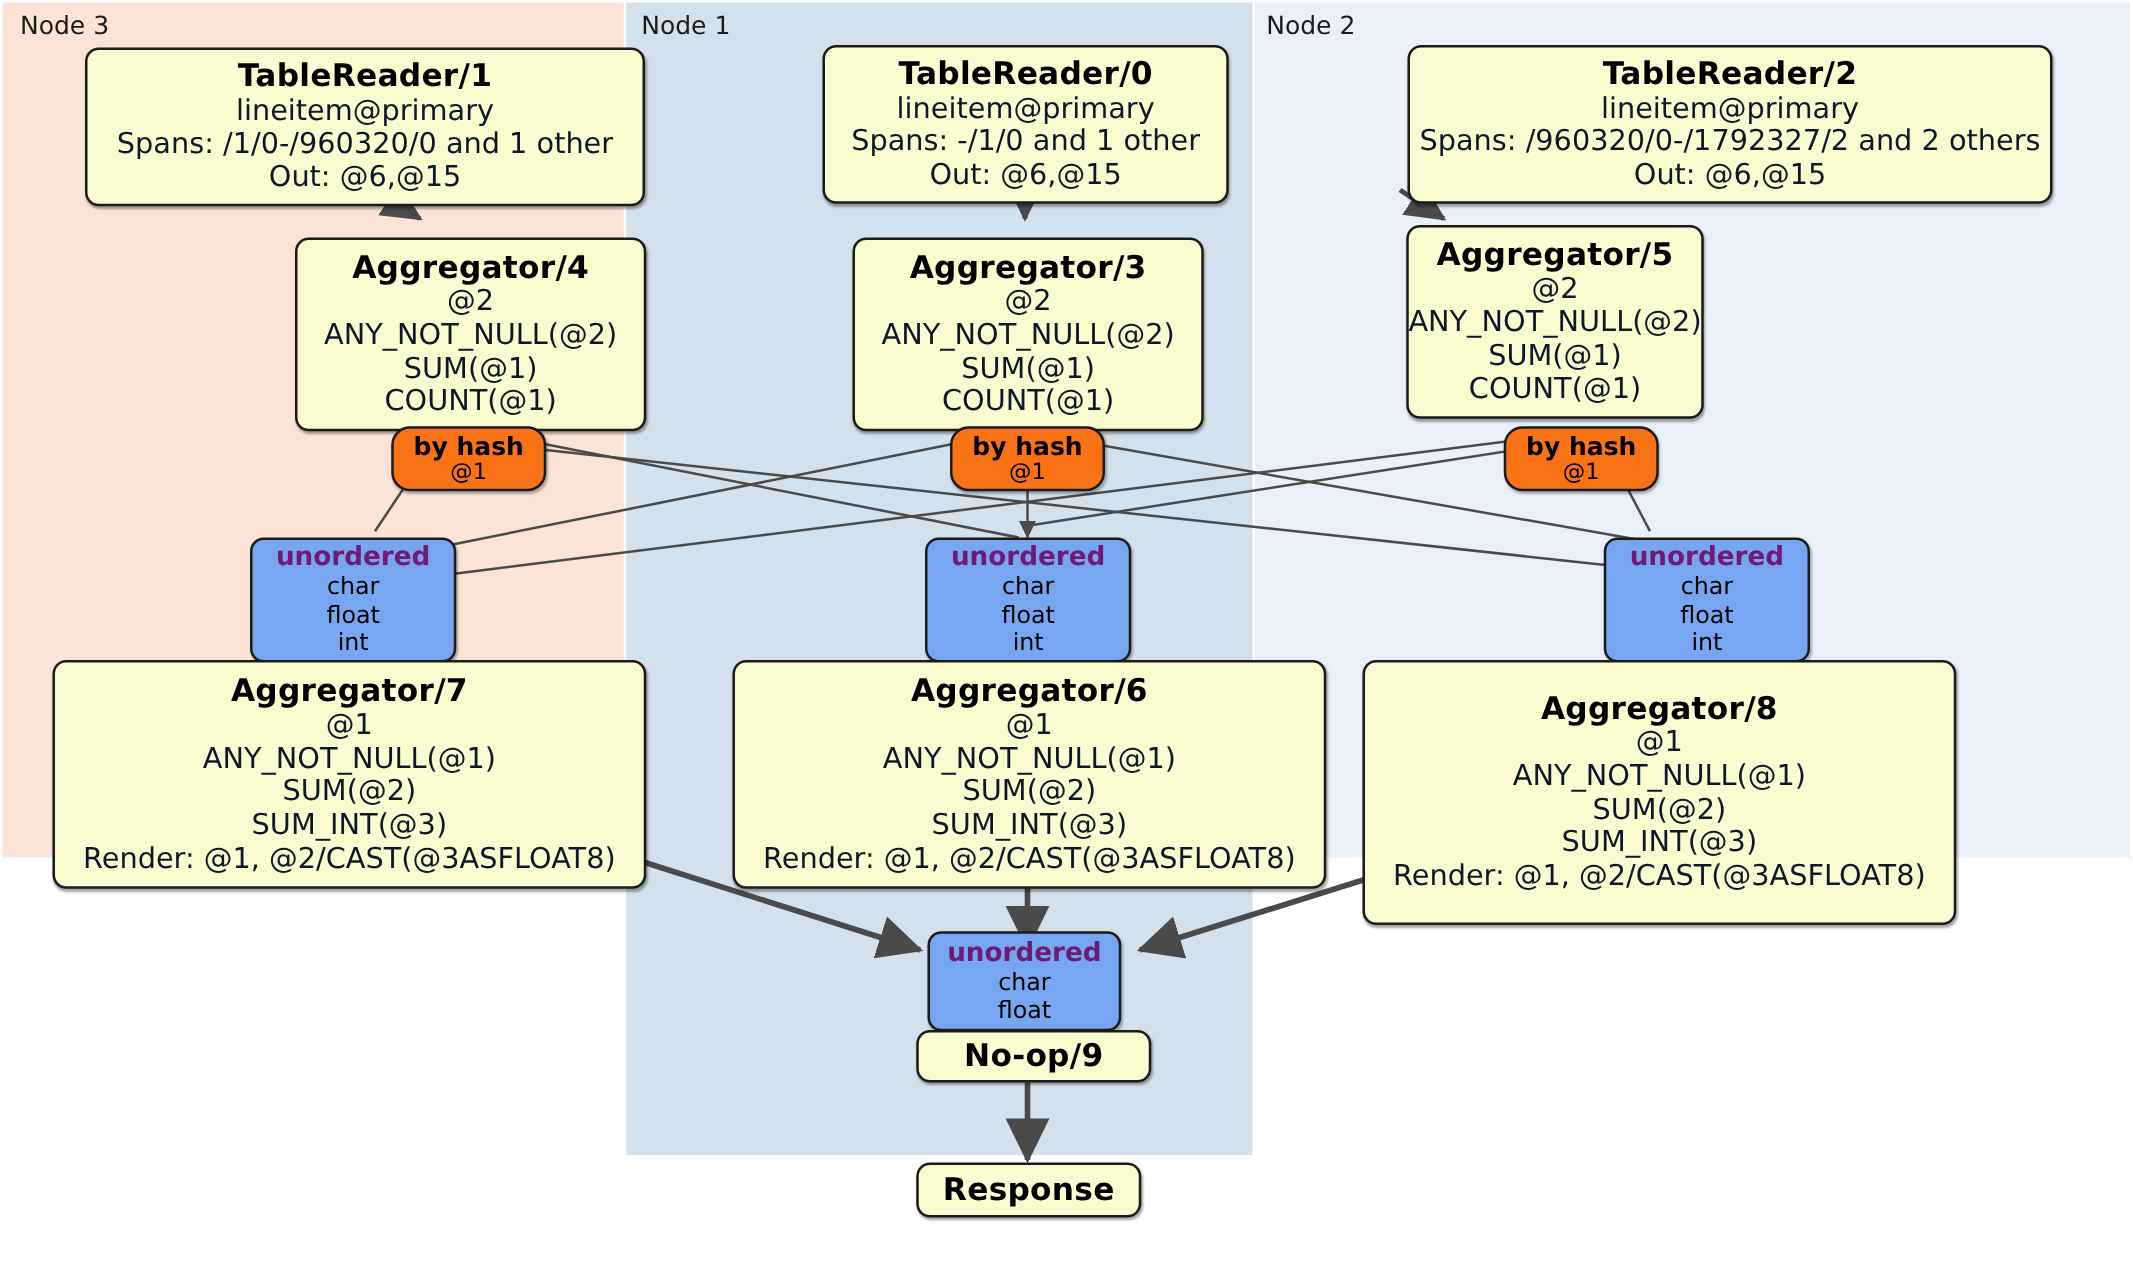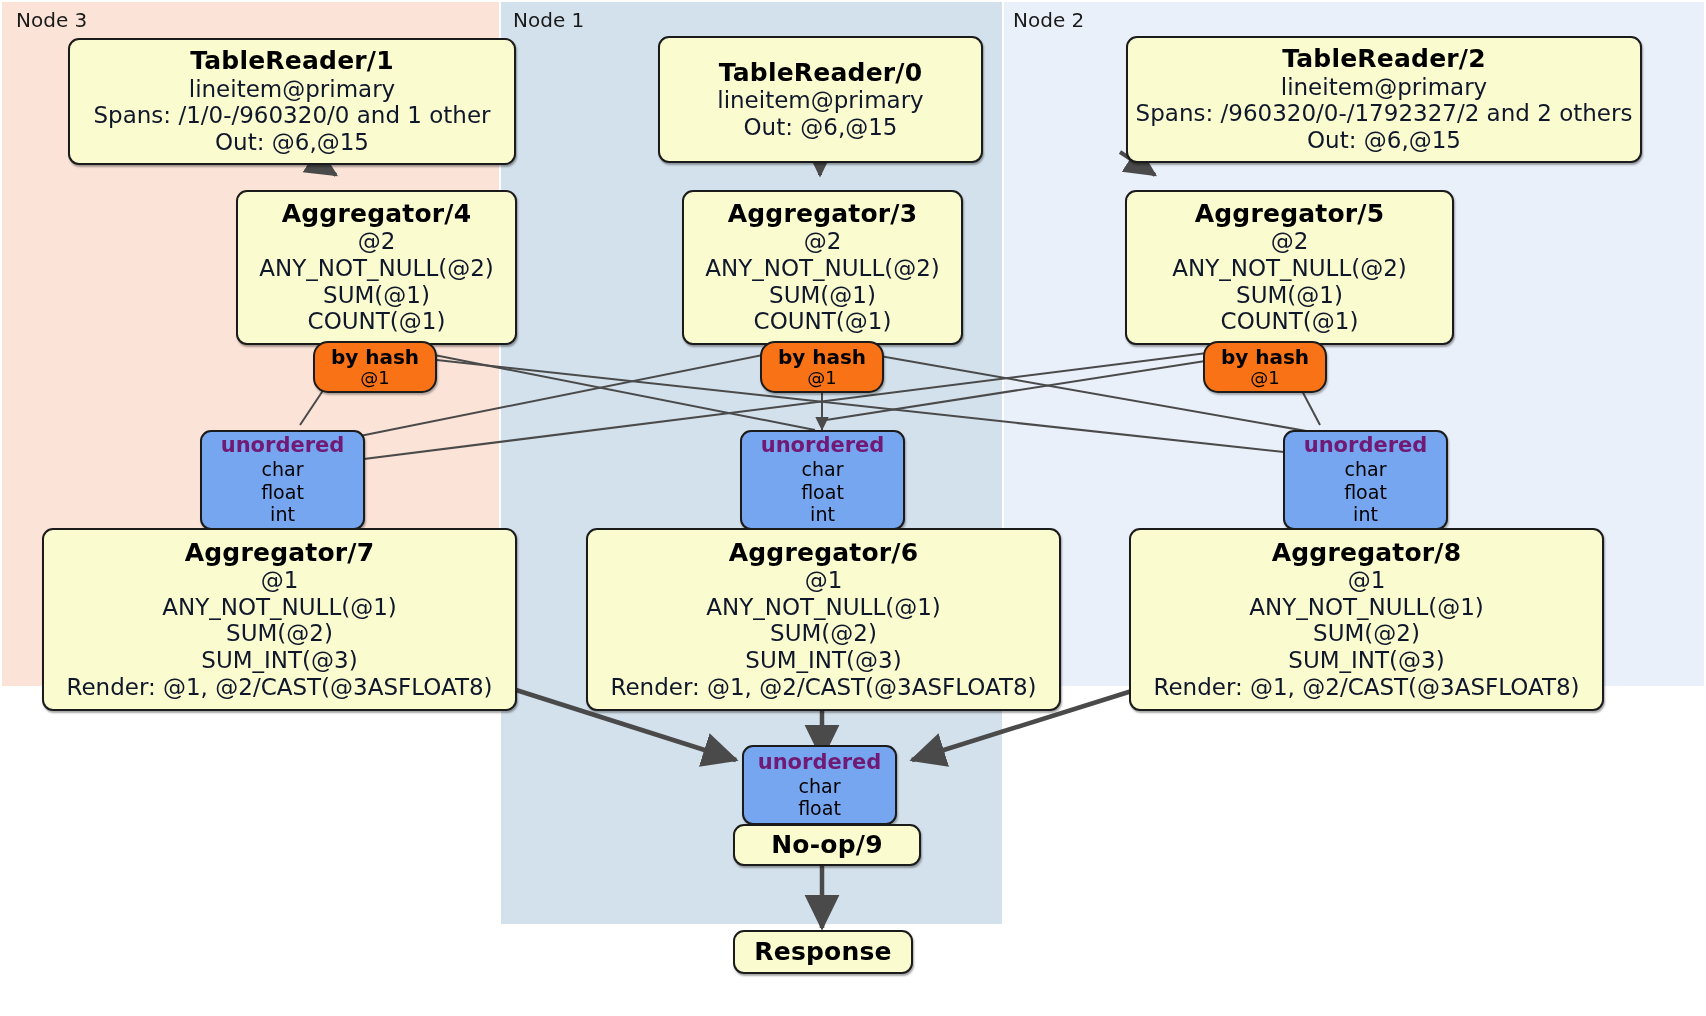--- a/index.html
+++ b/index.html
@@ -83,20 +83,21 @@
   <div class="box proc" style="left:68px;top:38px;width:448px;height:127px;">
     <div class="ttl">TableReader/1</div>
     <div class="ln">lineitem@primary</div>
     <div class="ln">Spans: /1/0-/960320/0 and 1 other</div>
     <div class="ln">Out: @6,@15</div>
   </div>
 
   <div class="box proc" style="left:658px;top:36px;width:325px;height:127px;">
     <div class="ttl">TableReader/0</div>
     <div class="ln">lineitem@primary</div>
+    <div class="ln">Spans: -/1/0 and 1 other</div>
     <div class="ln">Out: @6,@15</div>
   </div>
 
   <div class="box proc" style="left:1126px;top:36px;width:516px;height:127px;">
     <div class="ttl">TableReader/2</div>
     <div class="ln">lineitem@primary</div>
     <div class="ln">Spans: /960320/0-/1792327/2 and 2 others</div>
     <div class="ln">Out: @6,@15</div>
   </div>
 
@@ -109,21 +110,21 @@
   </div>
 
   <div class="box proc" style="left:682px;top:190px;width:281px;height:155px;">
     <div class="ttl">Aggregator/3</div>
     <div class="ln">@2</div>
     <div class="ln">ANY_NOT_NULL(@2)</div>
     <div class="ln">SUM(@1)</div>
     <div class="ln">COUNT(@1)</div>
   </div>
 
-  <div class="box proc" style="left:1125px;top:190px;width:329px;height:155px;">
+  <div class="box proc" style="left:1125px;top:180px;width:238px;height:155px;">
     <div class="ttl">Aggregator/5</div>
     <div class="ln">@2</div>
     <div class="ln">ANY_NOT_NULL(@2)</div>
     <div class="ln">SUM(@1)</div>
     <div class="ln">COUNT(@1)</div>
   </div>
 
   <div class="box router" style="left:313px;top:341px;width:124px;height:52px;">
     <div class="ttl">by hash</div>
     <div class="ln">@1</div>
@@ -171,21 +172,21 @@
 
   <div class="box proc" style="left:586px;top:528px;width:475px;height:183px;">
     <div class="ttl">Aggregator/6</div>
     <div class="ln">@1</div>
     <div class="ln">ANY_NOT_NULL(@1)</div>
     <div class="ln">SUM(@2)</div>
     <div class="ln">SUM_INT(@3)</div>
     <div class="ln">Render: @1, @2/CAST(@3ASFLOAT8)</div>
   </div>
 
-  <div class="box proc" style="left:1129px;top:528px;width:475px;height:183px;">
+  <div class="box proc" style="left:1090px;top:528px;width:475px;height:212px;">
     <div class="ttl">Aggregator/8</div>
     <div class="ln">@1</div>
     <div class="ln">ANY_NOT_NULL(@1)</div>
     <div class="ln">SUM(@2)</div>
     <div class="ln">SUM_INT(@3)</div>
     <div class="ln">Render: @1, @2/CAST(@3ASFLOAT8)</div>
   </div>
 
   <div class="box sync" style="left:742px;top:745px;width:155px;height:80px;">
     <div class="ttl">unordered</div>

